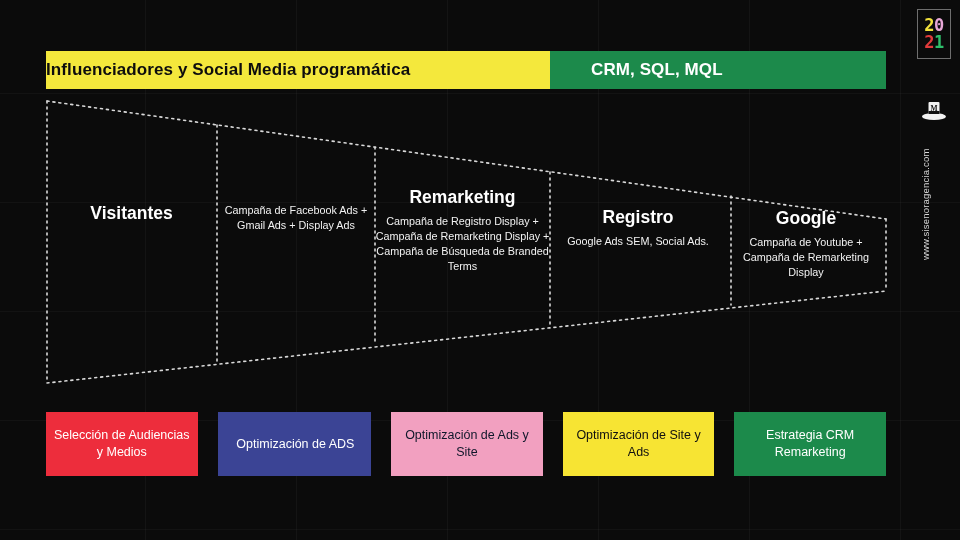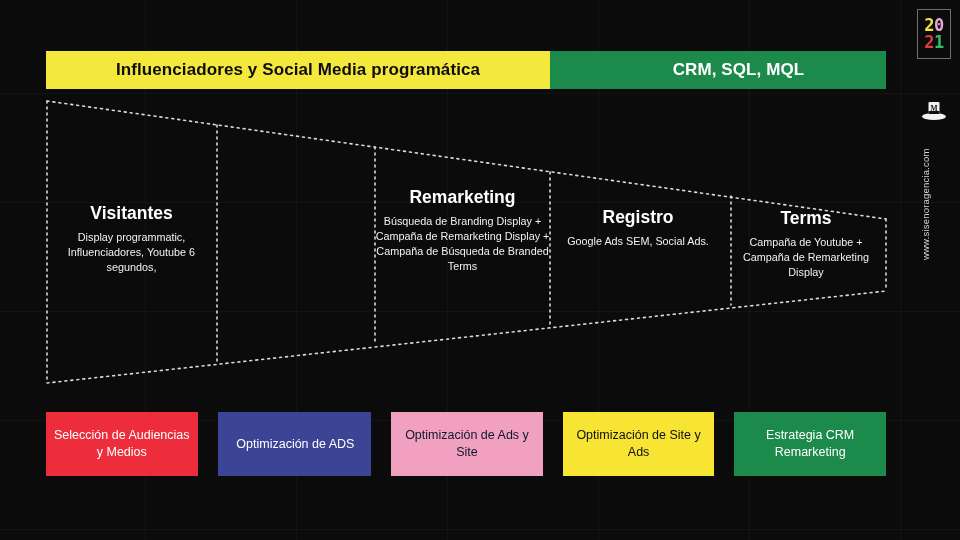--- a/index.html
+++ b/index.html
@@ -18,21 +18,21 @@
     background-position:-6px -16px;
     overflow:hidden;
   }
 
   
   #header-bar {
     position:absolute; left:46px; top:51px; width:840px; height:38px;
     display:flex;
   }
   .hdr-seg {
-    display:flex; align-items:center; justify-content:center;
+    display:flex; align-items:center; justify-content:flex-start;
     font-weight:bold; font-size:17px; letter-spacing:0.1px;
   }
   #hdr-left  { width:504px; }
   #hdr-right { width:336px; }
 
   
   #funnel-svg { position:absolute; left:0; top:0; width:960px; height:540px; pointer-events:none; }
 
   
   #stages { position:absolute; left:46px; top:96px; width:840px; height:300px; }
@@ -100,38 +100,38 @@
     <line x1="217" y1="125" x2="217" y2="362" stroke="#d9d9d9" stroke-width="1.6" stroke-dasharray="2,4" stroke-linecap="round"></line>
     <line x1="375" y1="147" x2="375" y2="344" stroke="#d9d9d9" stroke-width="1.6" stroke-dasharray="2,4" stroke-linecap="round"></line>
     <line x1="550" y1="172" x2="550" y2="325" stroke="#d9d9d9" stroke-width="1.6" stroke-dasharray="2,4" stroke-linecap="round"></line>
     <line x1="731" y1="196" x2="731" y2="305" stroke="#d9d9d9" stroke-width="1.6" stroke-dasharray="2,4" stroke-linecap="round"></line>
   </svg>
 
   <div id="stages">
 
     <div class="stage" id="stage-0">
       <div class="stage-title">Visitantes</div>
-      <div class="stage-desc">Display programmatic, Influenciadores, Youtube 6 segundos,</div>
     </div>
 
     <div class="stage" id="stage-1">
+      <div class="stage-desc">Campaña de Facebook Ads + Gmail Ads + Display Ads</div>
     </div>
 
     <div class="stage" id="stage-2">
       <div class="stage-title">Remarketing</div>
-      <div class="stage-desc">Búsqueda de Branding Display + Campaña de Remarketing Display + Campaña de Búsqueda de Branded Terms</div>
+      <div class="stage-desc">Campaña de Registro Display + Campaña de Remarketing Display + Campaña de Búsqueda de Branded Terms</div>
     </div>
 
     <div class="stage" id="stage-3">
       <div class="stage-title">Registro</div>
       <div class="stage-desc">Google Ads SEM, Social Ads.</div>
     </div>
 
     <div class="stage" id="stage-4">
-      <div class="stage-title">Terms</div>
+      <div class="stage-title">Google</div>
       <div class="stage-desc">Campaña de Youtube + Campaña de Remarketing Display</div>
     </div>
 
   </div>
 
   <div id="boxes">
     <div class="box" style="background: rgb(237, 45, 60); color: rgb(255, 255, 255);">
       <span>Selección de Audiencias y Medios</span>
     </div>
     <div class="box" style="background: rgb(59, 68, 149); color: rgb(255, 255, 255); padding-left: 8px;">

